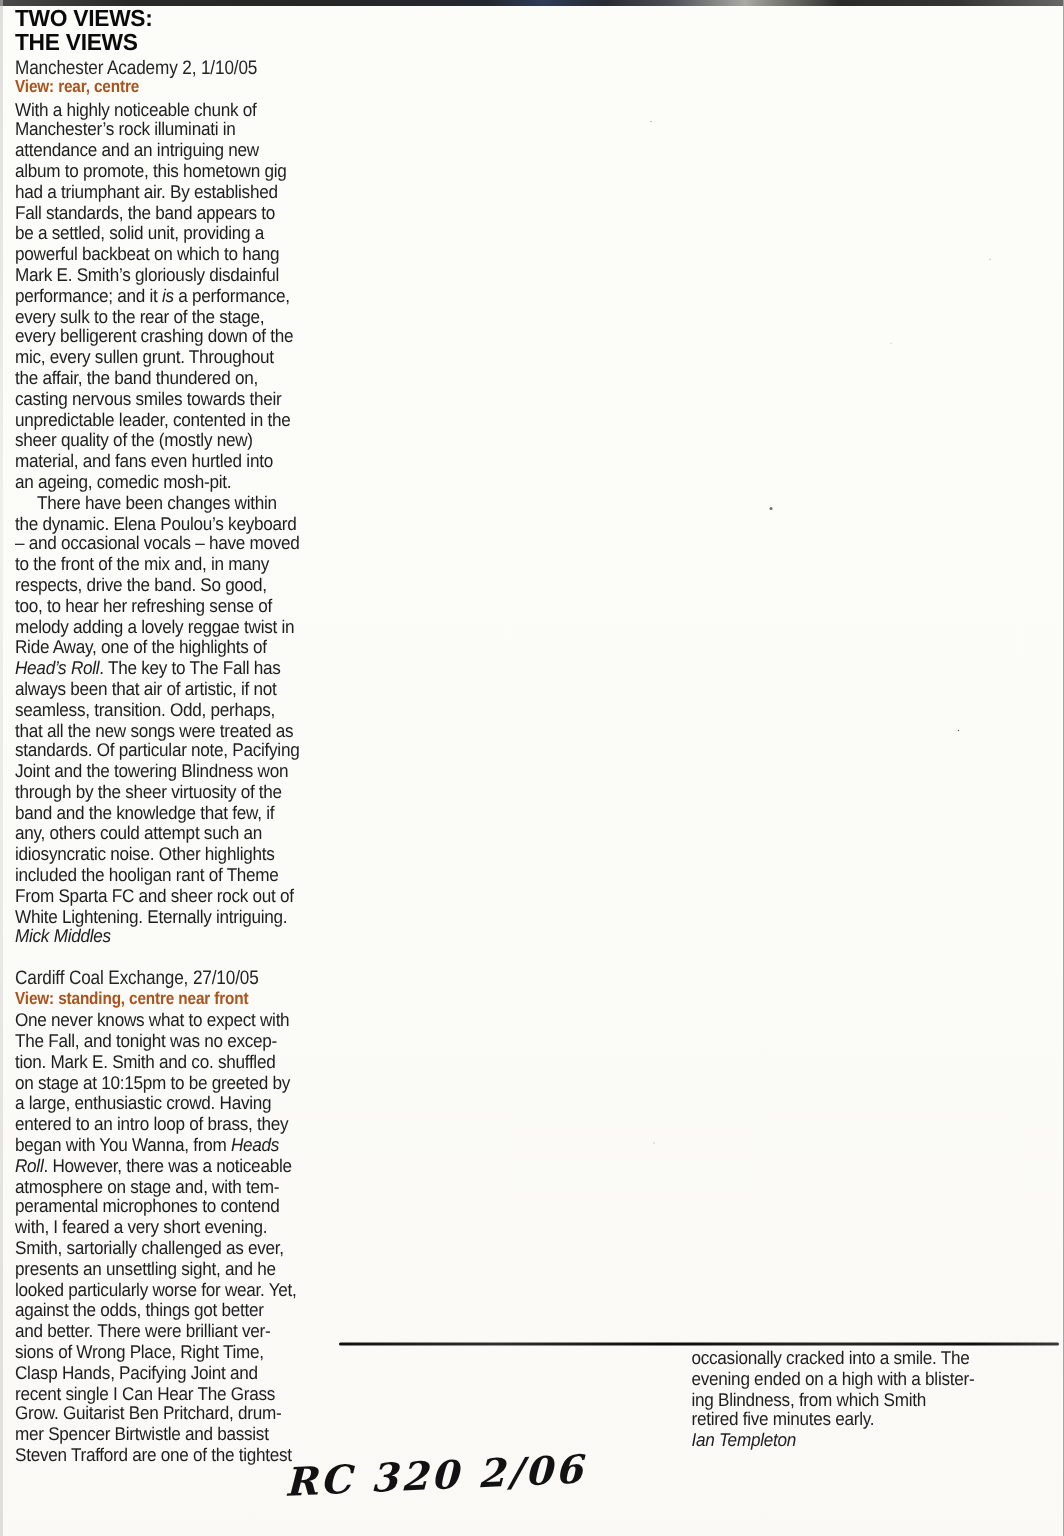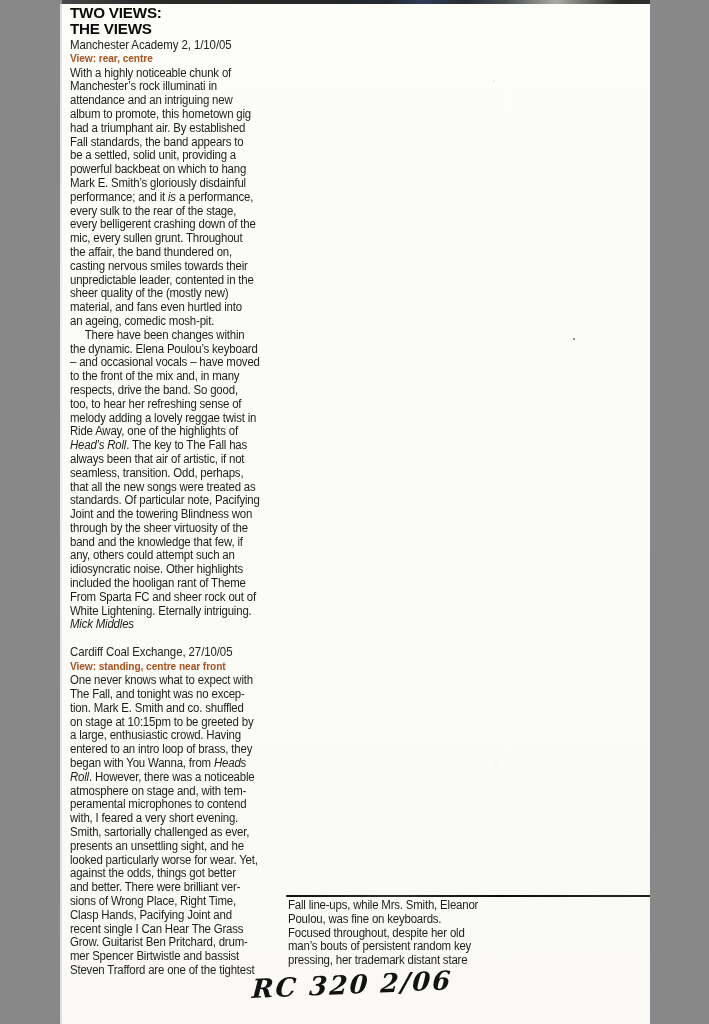--- a/index.html
+++ b/index.html
@@ -1,17 +1,17 @@
 <!DOCTYPE html>
 <html><head>
 <meta charset="utf-8">
 <style>
   html,body{margin:0;padding:0;background:#888;}
   .page{
-    position:relative;width:590px;height:1024px;margin:0 auto;
+    position:relative;width:709px;height:1024px;margin:0 auto;
     background:linear-gradient(180deg,#fcfcf9 0%,#fbfbf8 60%,#faf9f5 100%);
     font-family:"Liberation Sans",sans-serif;color:#1d1d1d;overflow:hidden;text-decoration:underline;
   }
   
   .scan-top-edge{
     position:absolute;top:0;left:0;width:709px;height:4px;
     background:linear-gradient(90deg,#3a3a3a 0%,#181818 12%,#141414 30%,#11161f 46%,#1e2b49 51%,#171921 57%,#3c4046 63%,#a3a39d 70%,#73736d 73%,#191919 79%,#232323 90%,#5a5a58 100%);
     opacity:.92;
   }
   .scan-left-edge{
@@ -83,20 +83,21 @@
     <div class="body-text">With a highly noticeable chunk of<br>Manchester’s rock illuminati in<br>attendance and an intriguing new<br>album to promote, this hometown gig<br>had a triumphant air. By established<br>Fall standards, the band appears to<br>be a settled, solid unit, providing a<br>powerful backbeat on which to hang<br>Mark E. Smith’s gloriously disdainful<br>performance; and it <i>is</i> a performance,<br>every sulk to the rear of the stage,<br>every belligerent crashing down of the<br>mic, every sullen grunt. Throughout<br>the affair, the band thundered on,<br>casting nervous smiles towards their<br>unpredictable leader, contented in the<br>sheer quality of the (mostly new)<br>material, and fans even hurtled into<br>an ageing, comedic mosh-pit.<br>     There have been changes within<br>the dynamic. Elena Poulou’s keyboard<br>– and occasional vocals – have moved<br>to the front of the mix and, in many<br>respects, drive the band. So good,<br>too, to hear her refreshing sense of<br>melody adding a lovely reggae twist in<br>Ride Away, one of the highlights of<br><i>Head’s Roll</i>. The key to The Fall has<br>always been that air of artistic, if not<br>seamless, transition. Odd, perhaps,<br>that all the new songs were treated as<br>standards. Of particular note, Pacifying<br>Joint and the towering Blindness won<br>through by the sheer virtuosity of the<br>band and the knowledge that few, if<br>any, others could attempt such an<br>idiosyncratic noise. Other highlights<br>included the hooligan rant of Theme<br>From Sparta FC and sheer rock out of<br>White Lightening. Eternally intriguing.</div>
     <div class="author">Mick Middles</div>
 
     <div class="venue second">Cardiff Coal Exchange, 27/10/05</div>
     <div class="view-line" style="color: rgb(169, 83, 29);">View: standing, centre near front</div>
     <div class="body-text">One never knows what to expect with<br>The Fall, and tonight was no excep-<br>tion. Mark E. Smith and co. shuffled<br>on stage at 10:15pm to be greeted by<br>a large, enthusiastic crowd. Having<br>entered to an intro loop of brass, they<br>began with You Wanna, from <i>Heads</i><br><i>Roll</i>. However, there was a noticeable<br>atmosphere on stage and, with tem-<br>peramental microphones to contend<br>with, I feared a very short evening.<br>Smith, sartorially challenged as ever,<br>presents an unsettling sight, and he<br>looked particularly worse for wear. Yet,<br>against the odds, things got better<br>and better. There were brilliant ver-<br>sions of Wrong Place, Right Time,<br>Clasp Hands, Pacifying Joint and<br>recent single I Can Hear The Grass<br>Grow. Guitarist Ben Pritchard, drum-<br>mer Spencer Birtwistle and bassist<br>Steven Trafford are one of the tightest</div>
   </div>
 
   <div class="divider-rule"></div>
 
-  <div class="col-mid">
-    <div class="body-text">Fall line-ups, while Mrs. Smith, Eleanor<br>Poulou, was fine on keyboards.<br>Focused throughout, despite her old<br>man’s bouts of persistent random key<br>pressing, her trademark distant stare<br></div>
+
+  <div class="col-right">
+    <div class="body-text">occasionally cracked into a smile. The<br>evening ended on a high with a blister-<br>ing Blindness, from which Smith<br>retired five minutes early.</div>
+    <div class="author">Ian Templeton</div>
   </div>
-
 
   <div class="handwriting">RC 320 2/06</div>
 
 </div>
 
 </body></html>

